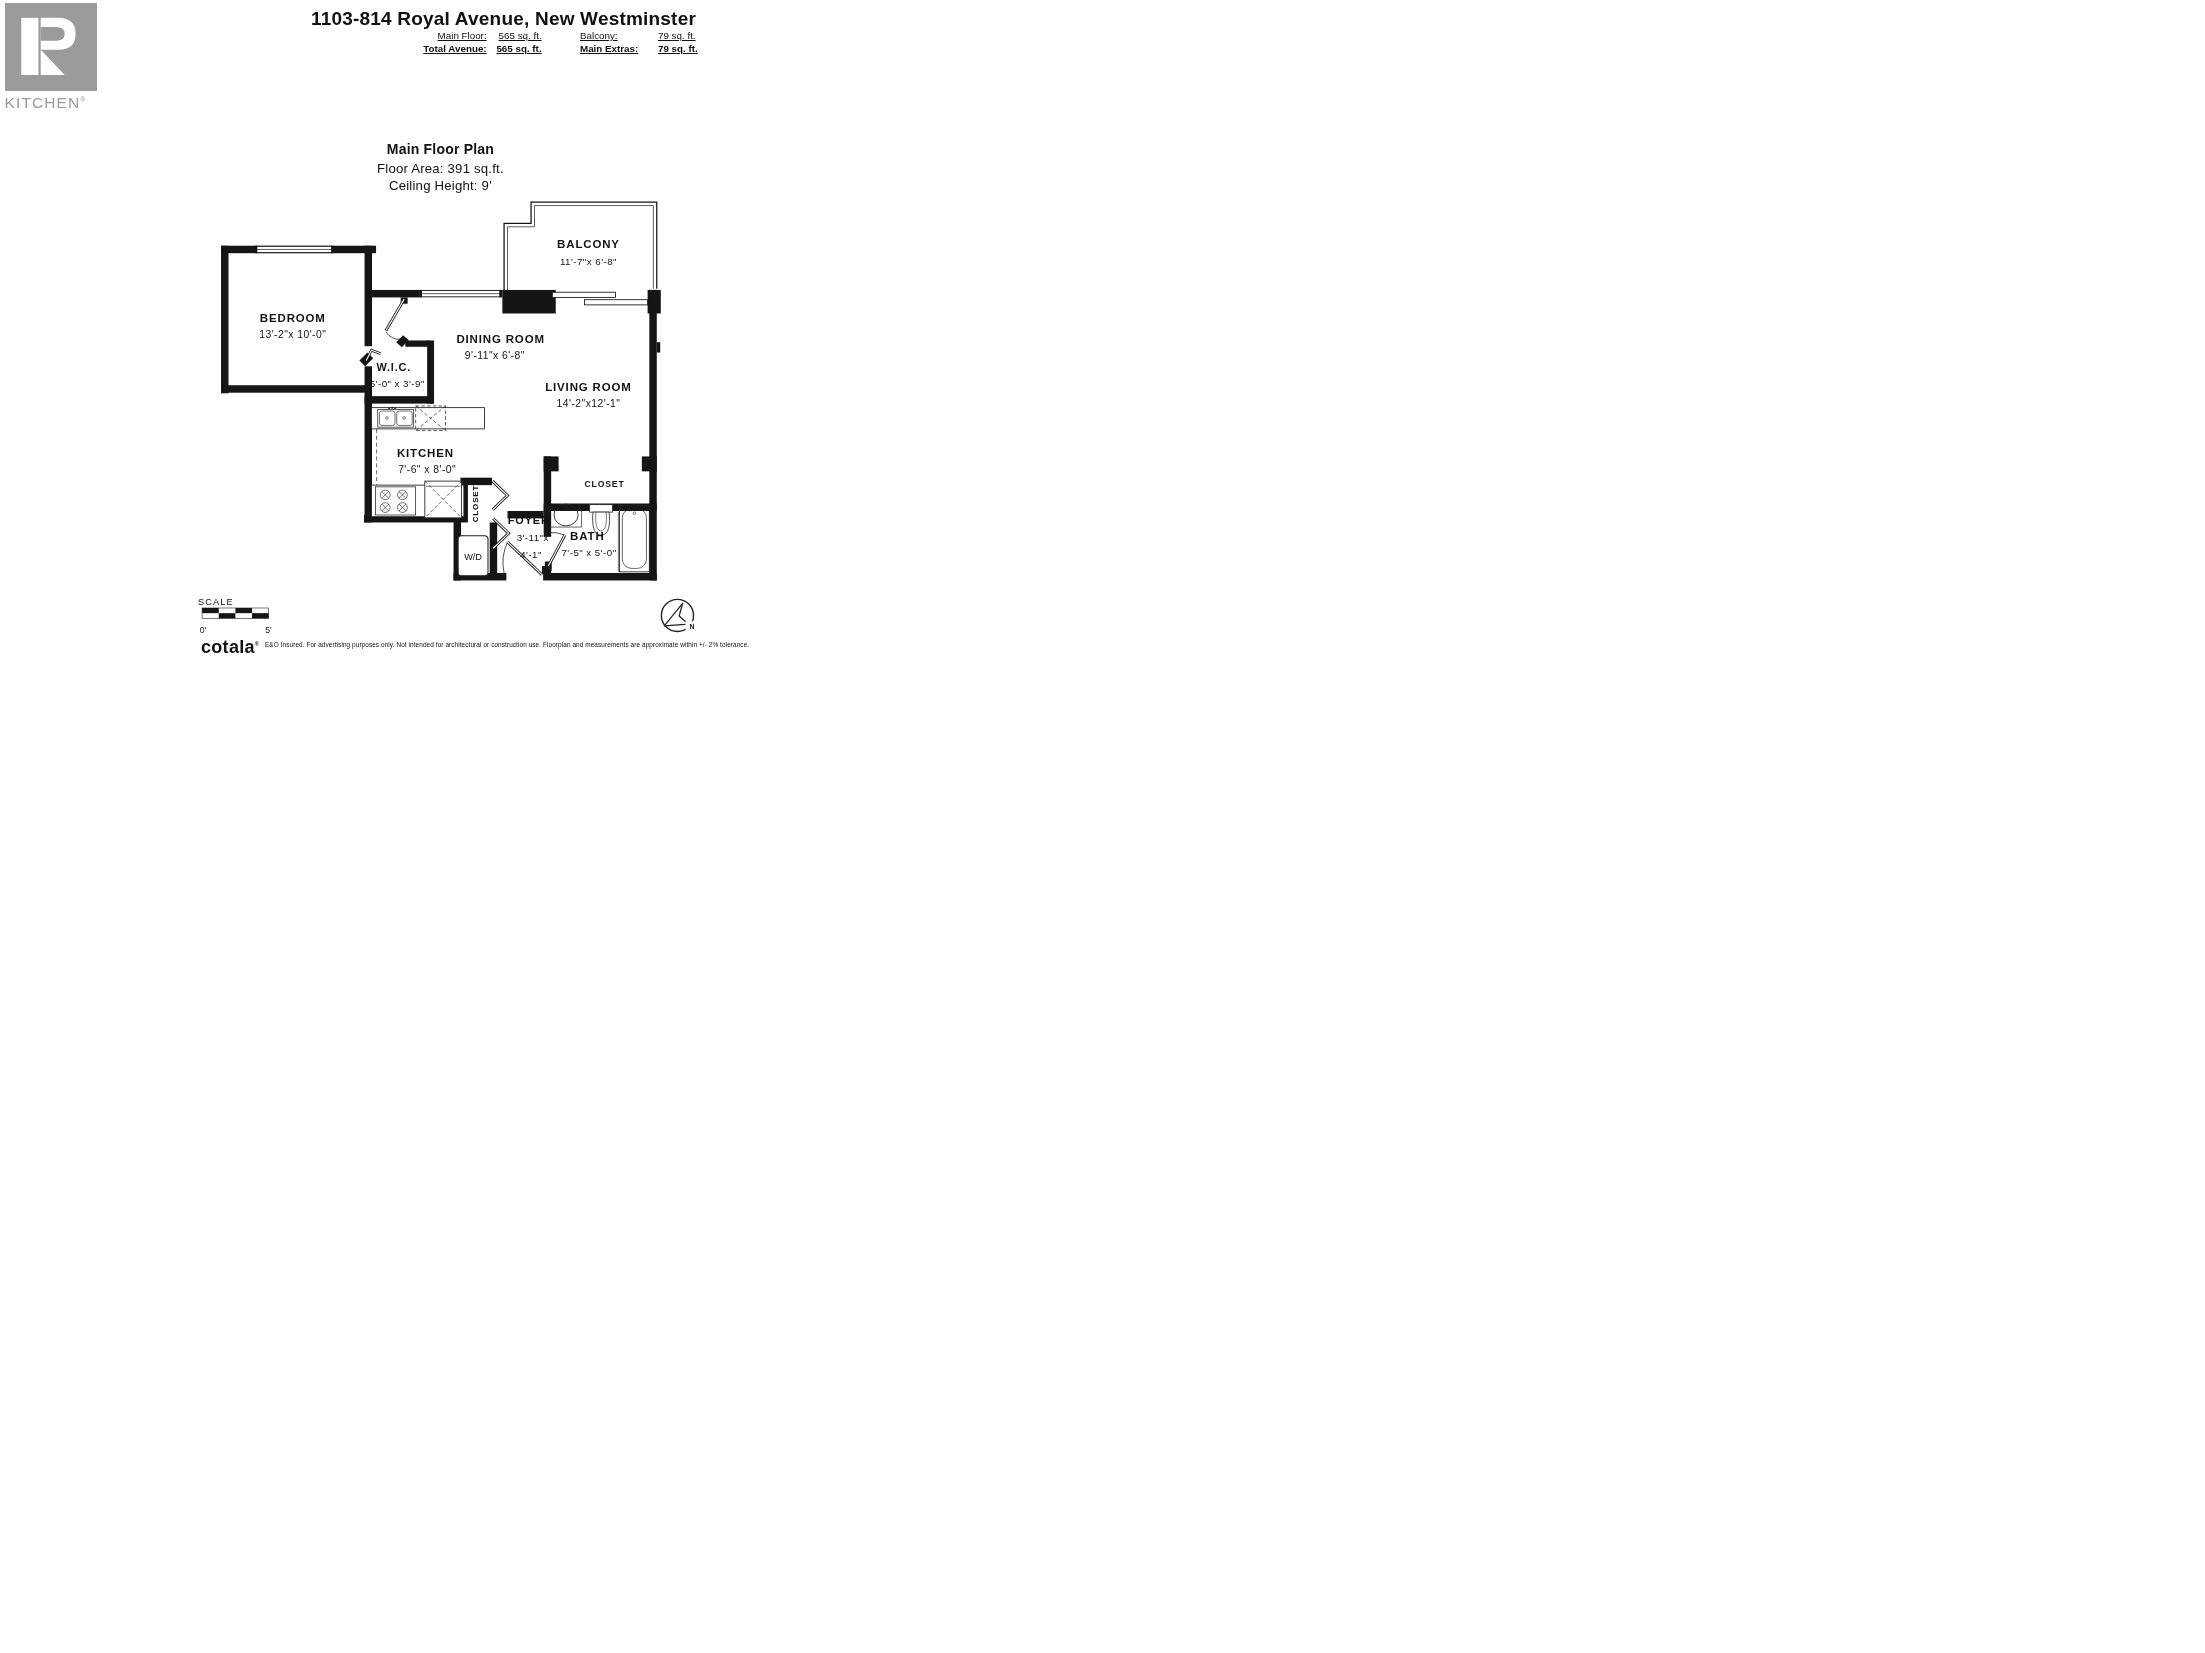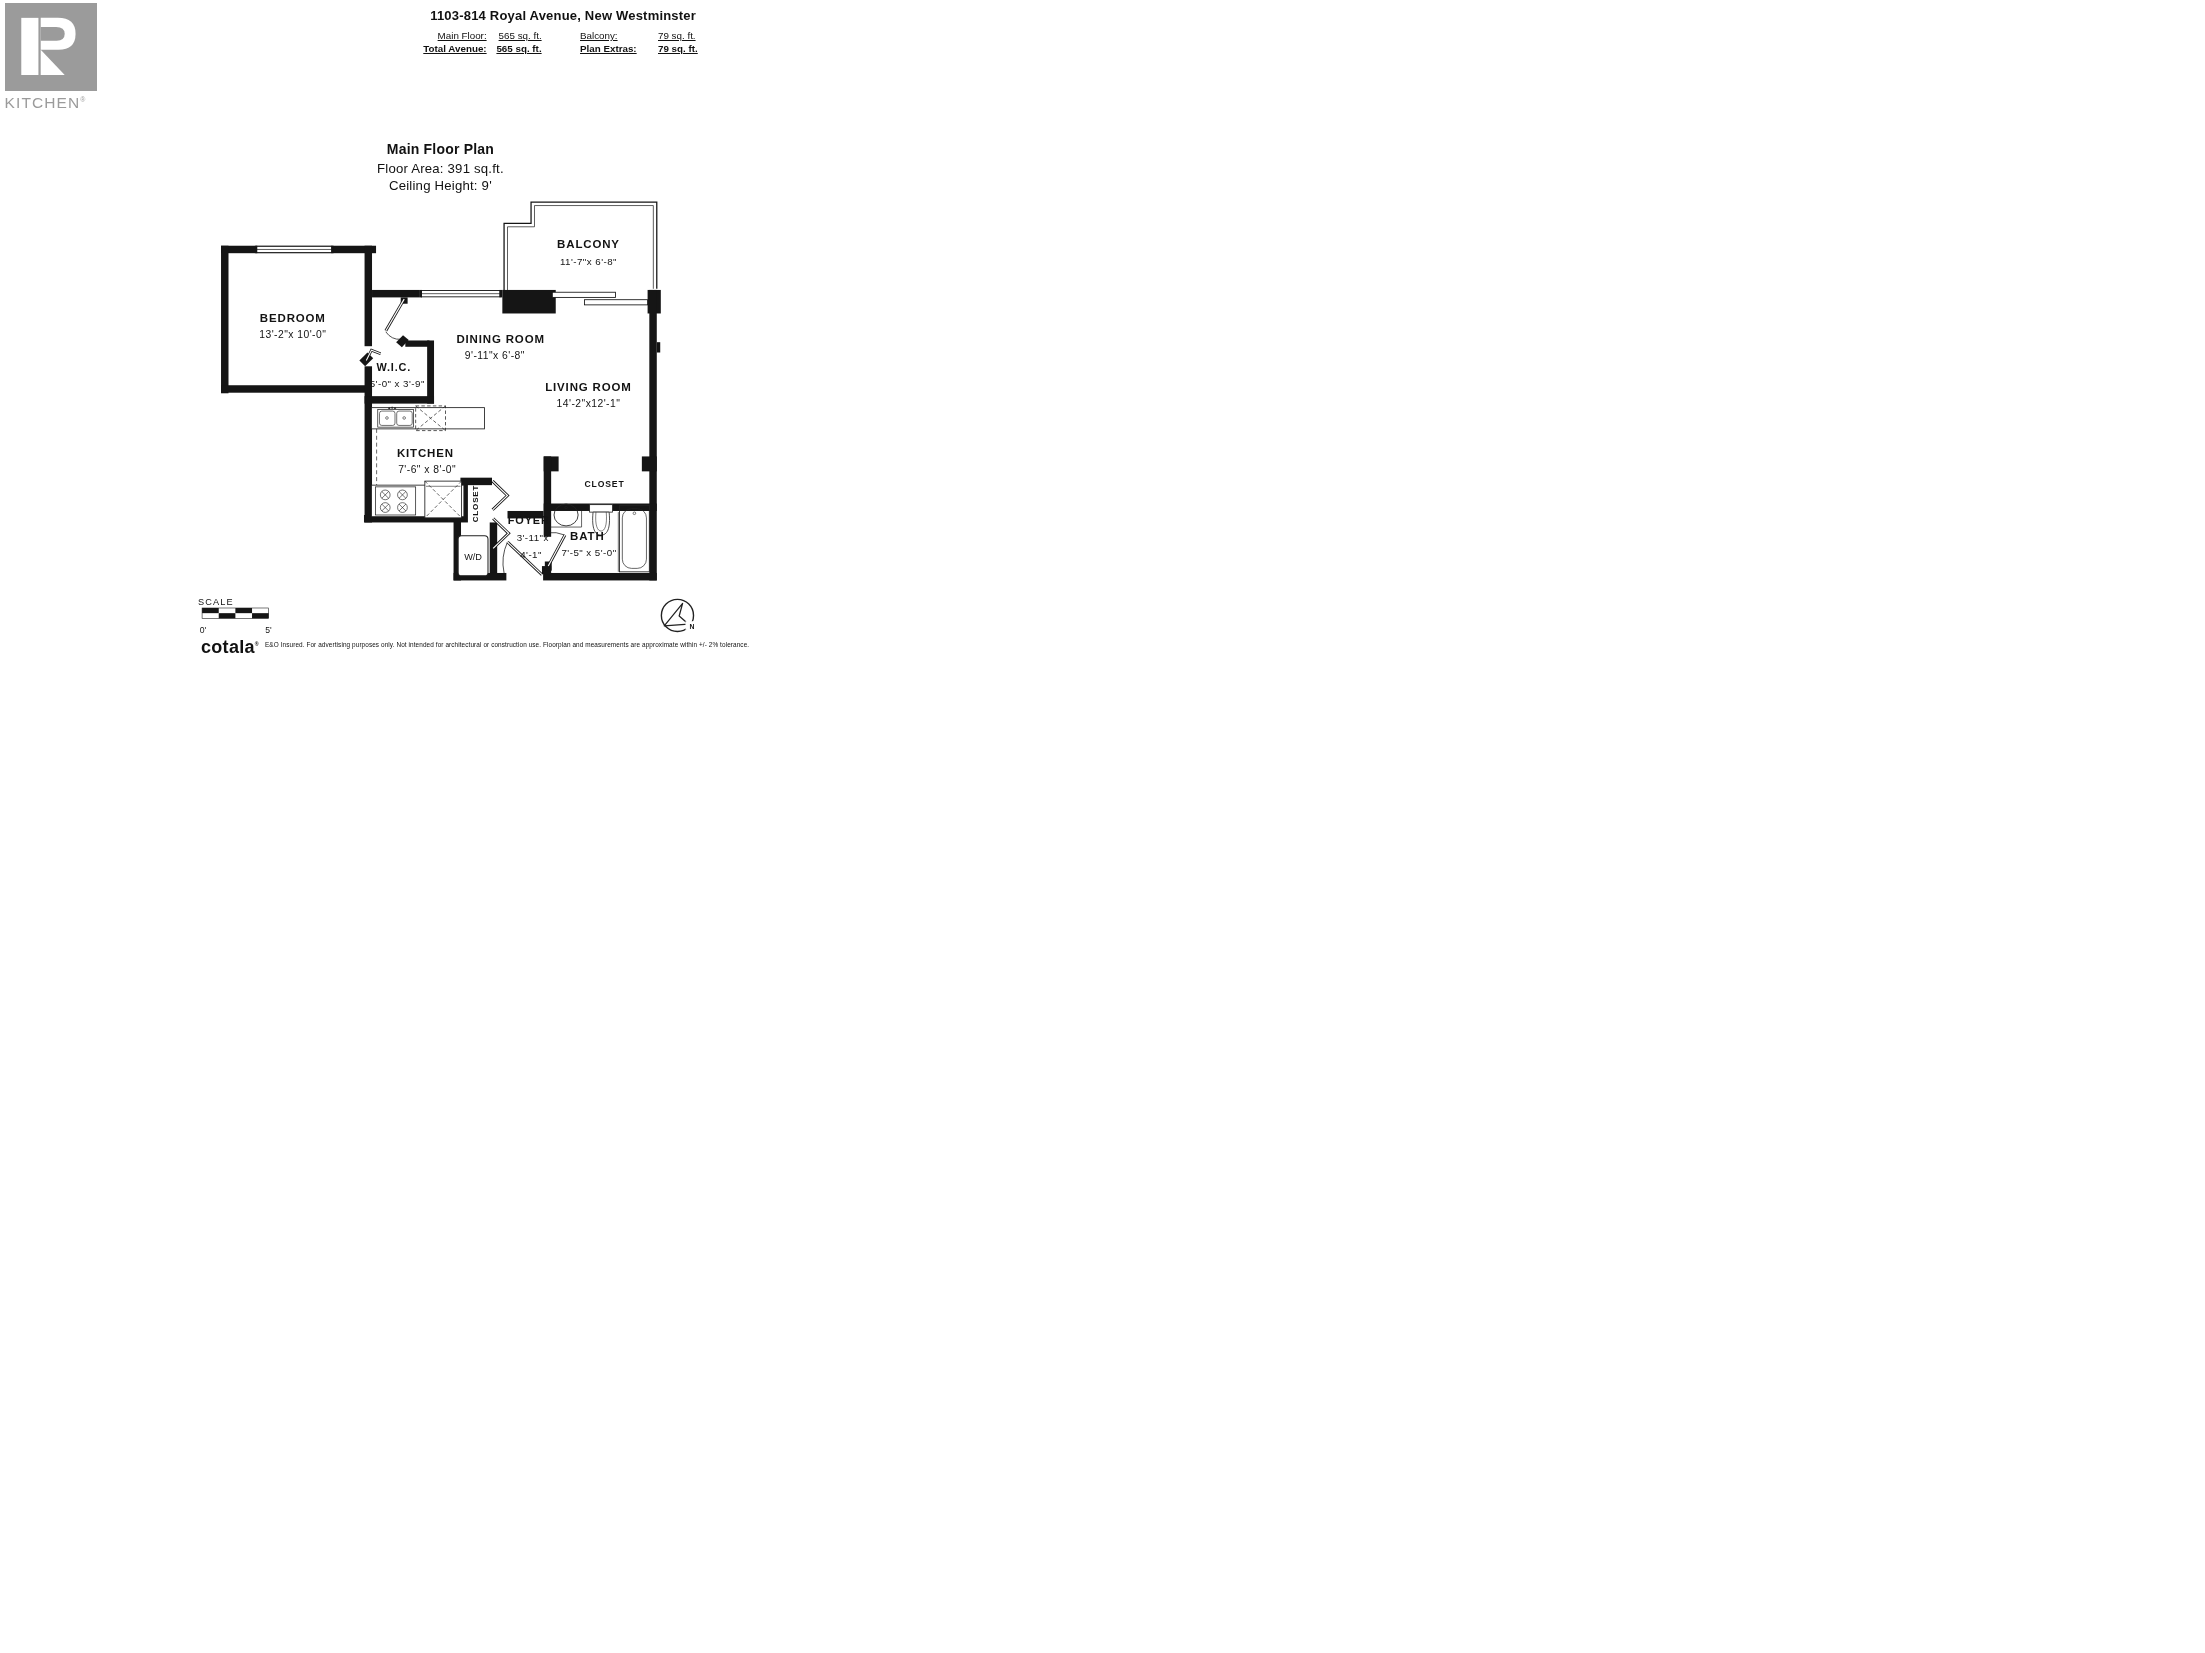--- a/index.html
+++ b/index.html
@@ -2,21 +2,21 @@
 <html style="font-size:9.2px"><head>
 <meta charset="utf-8">
 <style>
   html,body{margin:0;padding:0;background:#ffffff;}
   #stage{position:relative;width:887px;height:666px;background:#fff;overflow:hidden;
          font-family:"Liberation Sans",sans-serif;color:#111;}
   
   .logo-box{position:absolute;left:4.6px;top:3.4px;width:92px;height:88px;background:#9b9b9b;}
   .logo-word{position:absolute;left:4.6px;top:94px;font-size:15.5px;letter-spacing:1.1px;color:#9b9b9b;font-weight:400;}
   .logo-word sup{font-size:6.9px;}
-  .hdr-title{position:absolute;top:8px;right:191px;font-size:13px;font-weight:bold;letter-spacing:0.2px;white-space:nowrap;}
+  .hdr-title{position:absolute;top:8px;right:191px;font-size:19px;font-weight:bold;letter-spacing:0.2px;white-space:nowrap;}
   .hdr-stats{position:absolute;top:30px;right:189px;font-size:9.8px;}
   .stat-row{display:flex;line-height:12.6px;white-space:nowrap;text-decoration:underline;}
   .stat-row.bold{font-weight:bold;}
   .c1{width:149px;text-align:right;}
   .c2{width:55px;text-align:right;}
   .c3{width:78px;text-align:left;margin-left:14.4px;padding-left:24px;}
   .c4{width:40px;}
   
   .plan-info{position:absolute;left:377px;top:141px;text-align:center;}
   .plan-info .t{font-size:14px;font-weight:bold;margin-bottom:4px;letter-spacing:0.2px;}
@@ -51,21 +51,21 @@
   <div class="hdr-stats">
     <div class="stat-row">
       <span class="c1">Main Floor:</span>
       <span class="c2">565 sq. ft.</span>
       <span class="c3">Balcony:</span>
       <span class="c4">79 sq. ft.</span>
     </div>
     <div class="stat-row bold">
       <span class="c1">Total Avenue:</span>
       <span class="c2">565 sq. ft.</span>
-      <span class="c3">Plan Extras:</span>
+      <span class="c3">Main Extras:</span>
       <span class="c4">79 sq. ft.</span>
     </div>
   </div>
 
   <div class="plan-info">
     <div class="t">Main Floor Plan</div>
     <div class="l">Floor Area: 391 sq.ft.</div>
     <div class="l">Ceiling Height: 9'</div>
   </div>
 

